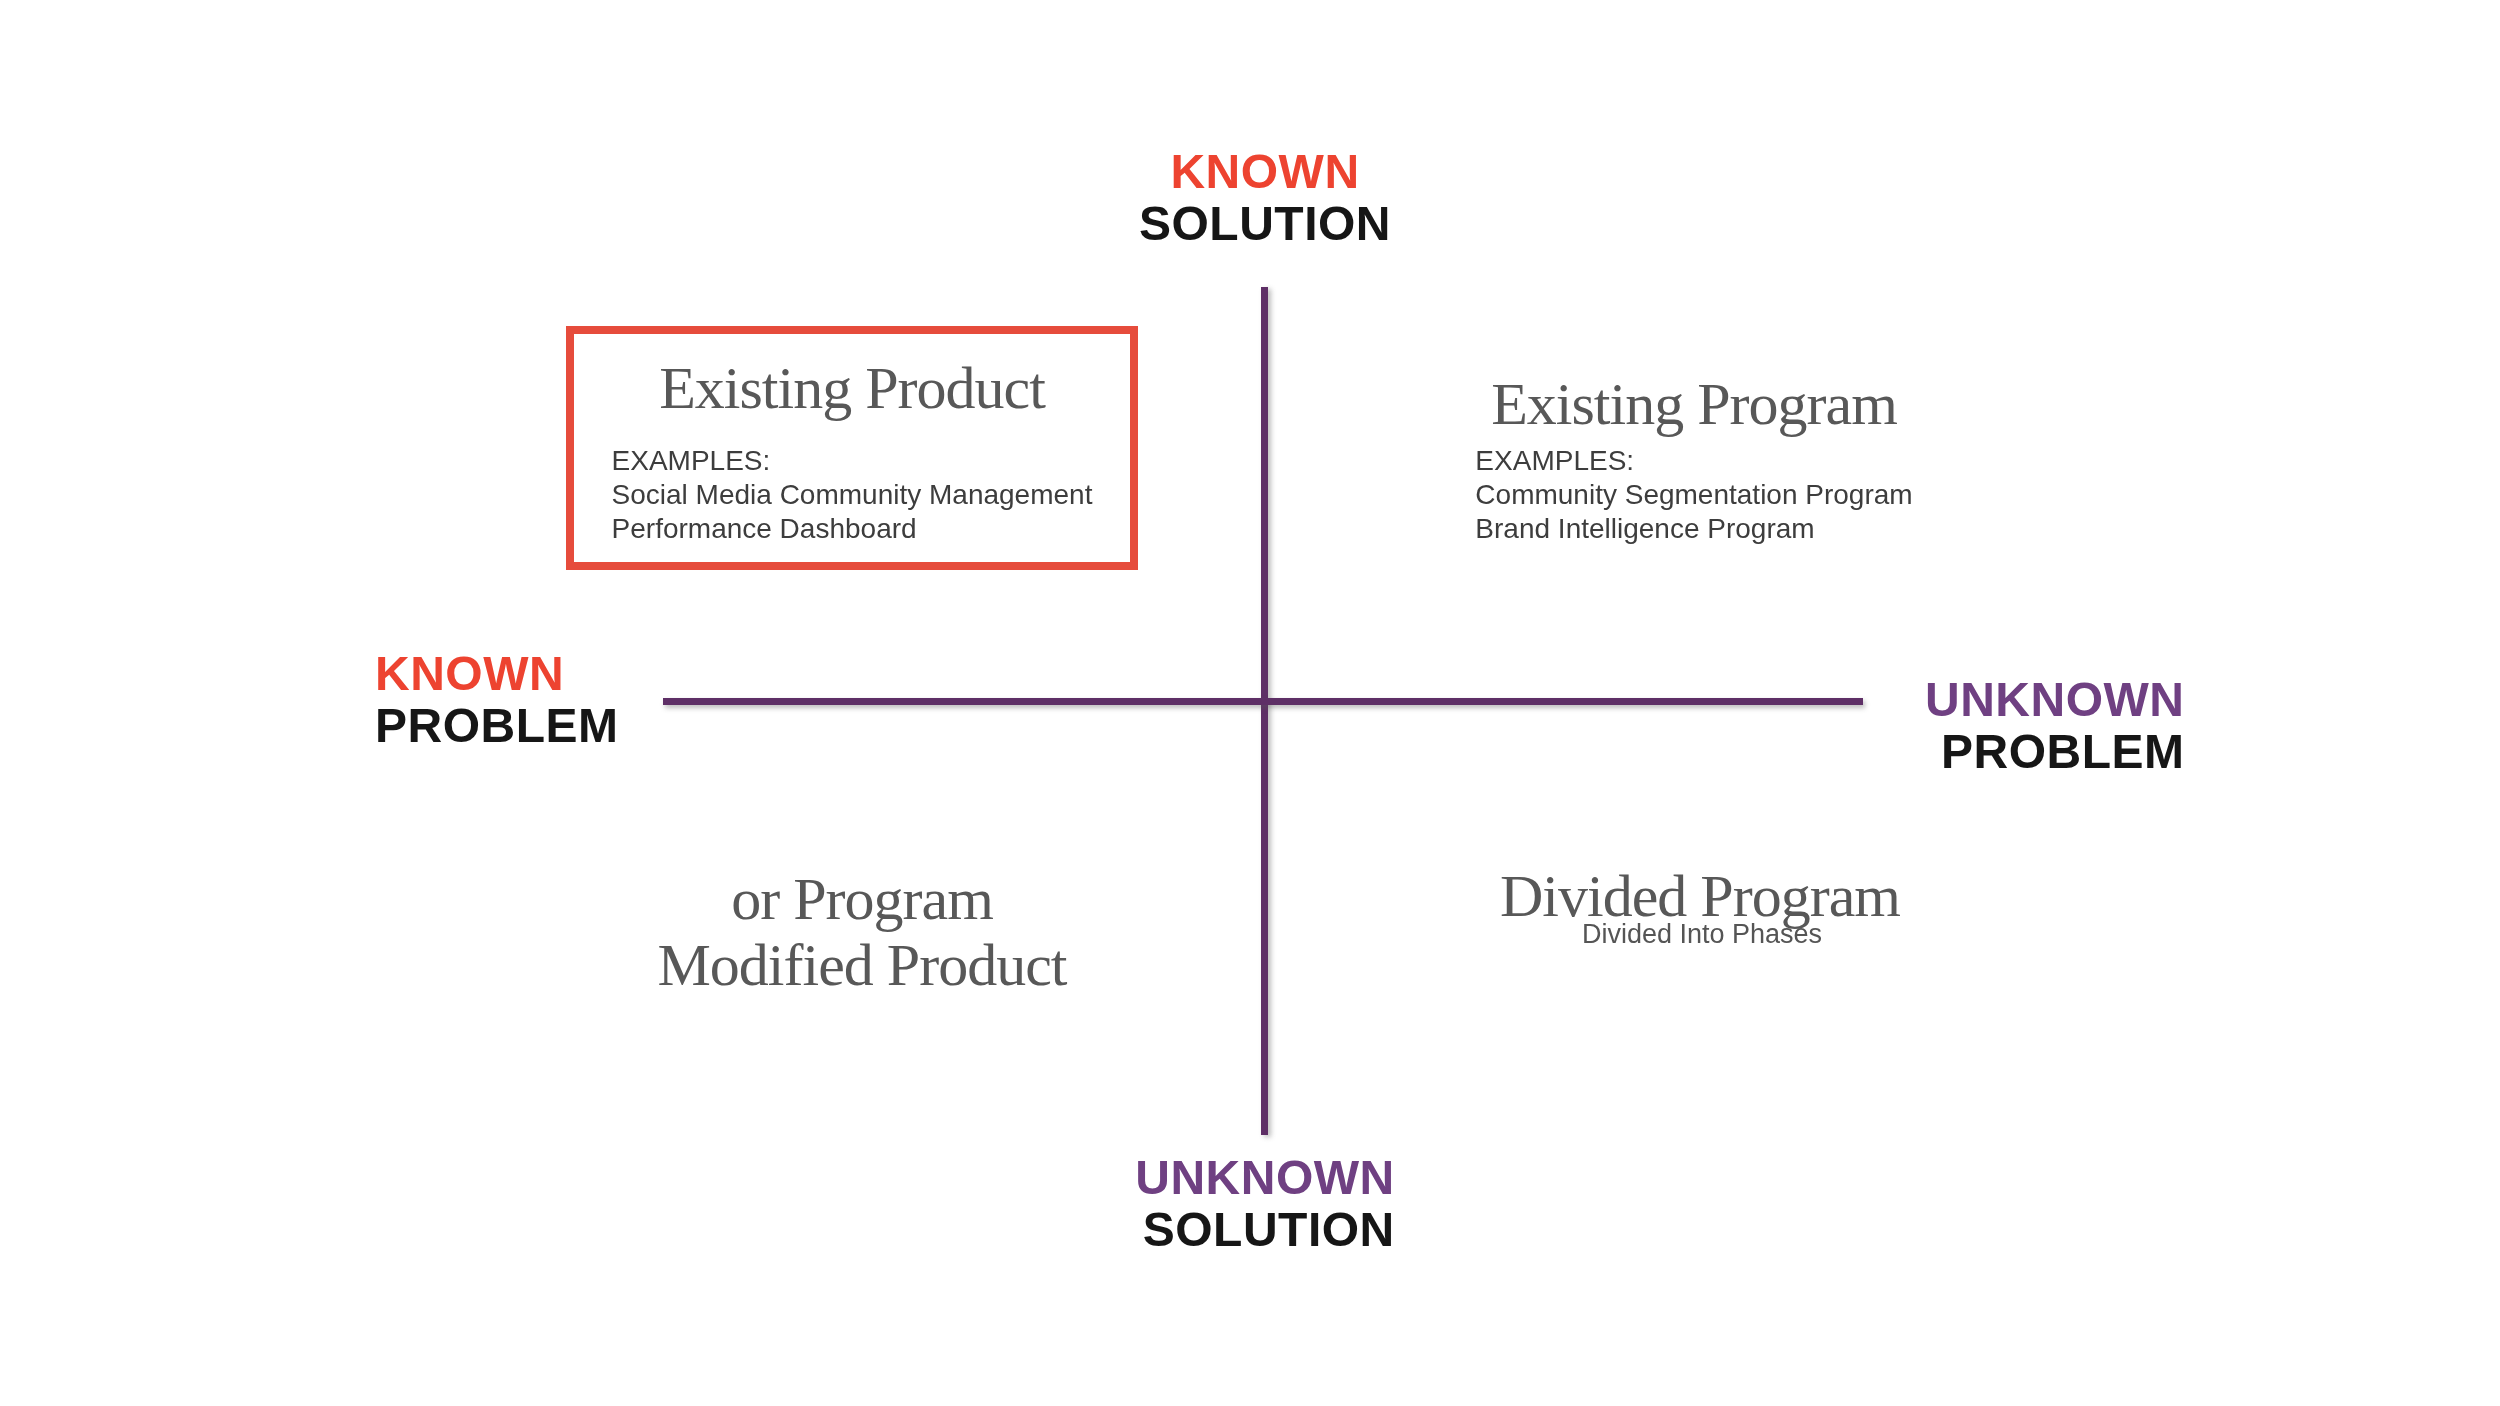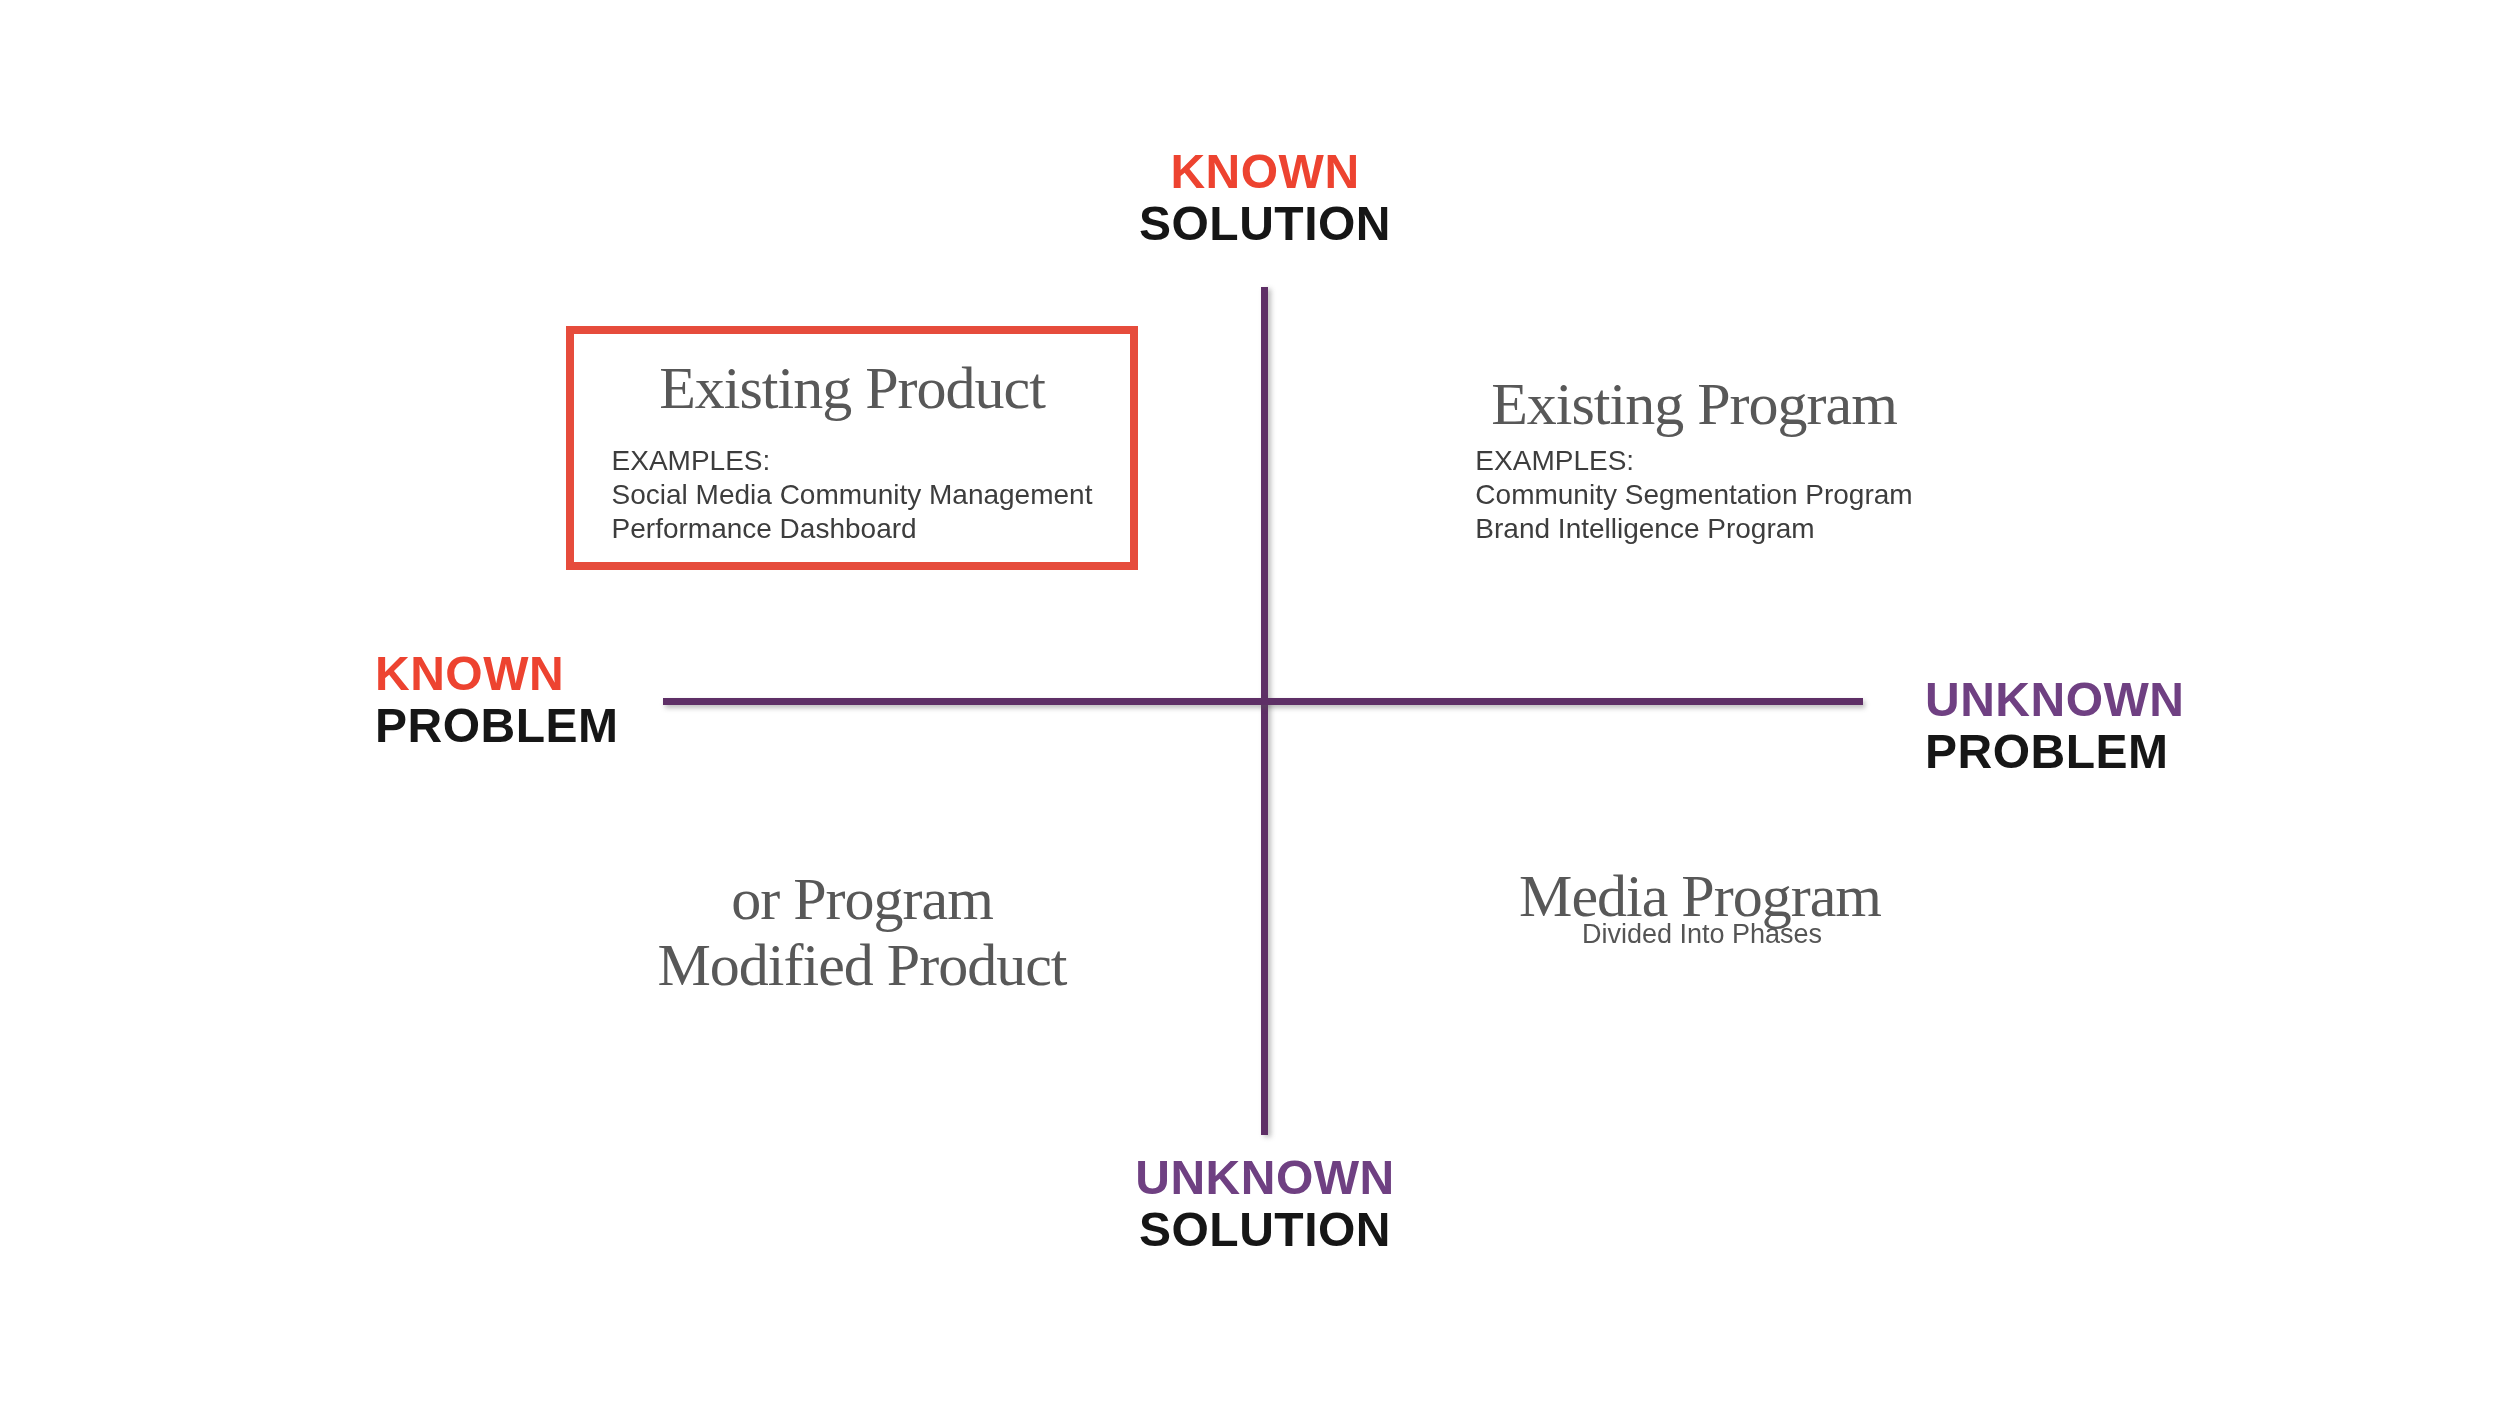--- a/index.html
+++ b/index.html
@@ -20,21 +20,21 @@
     background:var(--line-purple,#5E2F66);
     box-shadow:2px 3px 5px rgba(90,90,90,.40);
   }
   
   .axis-label {
     position:absolute; font-weight:700; font-size:48px; line-height:52px;
     letter-spacing:.5px; white-space:nowrap;
   }
   .axis-label .l1-red    { color:var(--red,#ED4330); }
   .axis-label .l1-purple { color:var(--purple,#6F4082); }
-  .axis-label .l2        { color:var(--black,#161616); }
+  .axis-label .l2        { color:var(--black,#161616);text-align:right; }
   .axis-top    { left:1265px; top:146px;  transform:translateX(-50%); text-align:center; }
   .axis-bottom { left:1265px; top:1152px; transform:translateX(-50%); text-align:center; }
   .axis-left   { left:375px;  top:648px;  text-align:left; }
   .axis-right  { left:1925px; top:674px;  text-align:left; }
   
   .highlight-box {
     position:absolute; left:566px; top:326px; width:572px; height:244px;
     border:8px solid var(--box-border,#E64C3C); box-sizing:border-box;
     background:transparent;
   }
@@ -105,16 +105,16 @@
     <div>EXAMPLES:</div>
     <div>Community Segmentation Program</div>
     <div>Brand Intelligence Program</div>
   </div>
 
   <div class="q-title bl-title">
     <div>or Program</div>
     <div>Modified Product</div>
   </div>
 
-  <div class="q-title br-title">Media Program</div>
+  <div class="q-title br-title">Divided Program</div>
   <div class="br-subtitle">Divided Into Phases</div>
 
 </div>
 
 </body></html>

